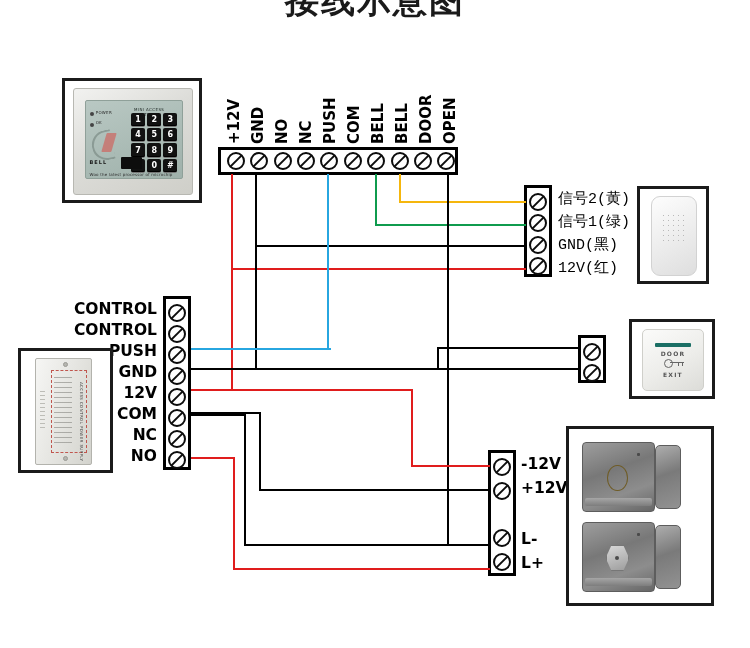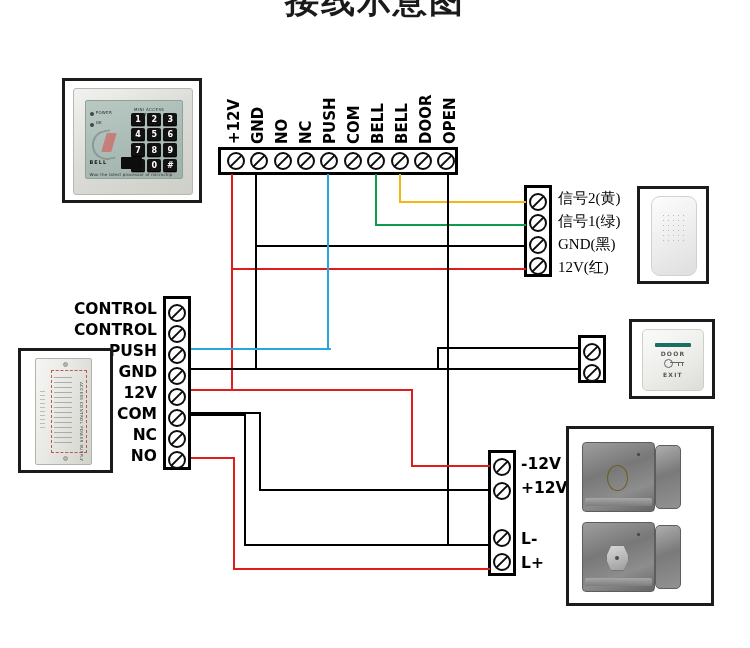--- a/index.html
+++ b/index.html
@@ -106,21 +106,21 @@
   .screw{position:absolute;border-radius:50%;border:2px solid #0d0d0d;background:#fff;box-sizing:border-box;}
   .screw:after{content:"";position:absolute;left:50%;top:-1px;width:2px;height:calc(100% + 2px);
     margin-left:-1px;background:#0d0d0d;transform:rotate(45deg);}
 
   
   .vlabel{position:absolute;font-size:15px;font-weight:700;color:#000;white-space:nowrap;
     writing-mode:vertical-rl;transform:rotate(180deg);transform-origin:center;letter-spacing:0px;}
   .hlabel{position:absolute;font-size:15.5px;font-weight:700;color:#000;white-space:nowrap;}
   .hlabel.r{text-align:right;}
   .cnlabel{position:absolute;font-size:15px;color:#000;white-space:nowrap;
-    font-family:Liberation Serif, serif;}
+    font-family:Liberation Mono, monospace;}
 
   
   .w{position:absolute;}
   .wh{height:2px;}
   .wv{width:2px;}
   .black{background:#000;}
   .red{background:#e01d1d;}
   .blue{background:#27a6e0;}
   .green{background:#0f9b4e;}
   .yellow{background:#f5b60d;}

